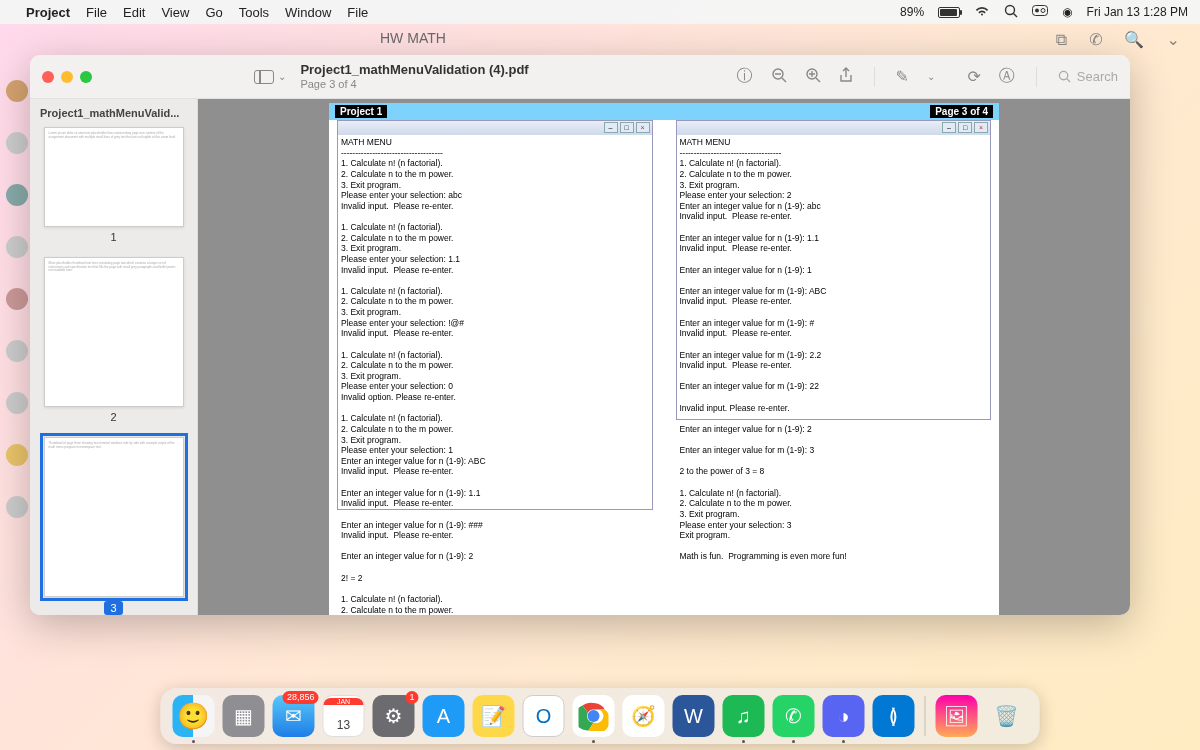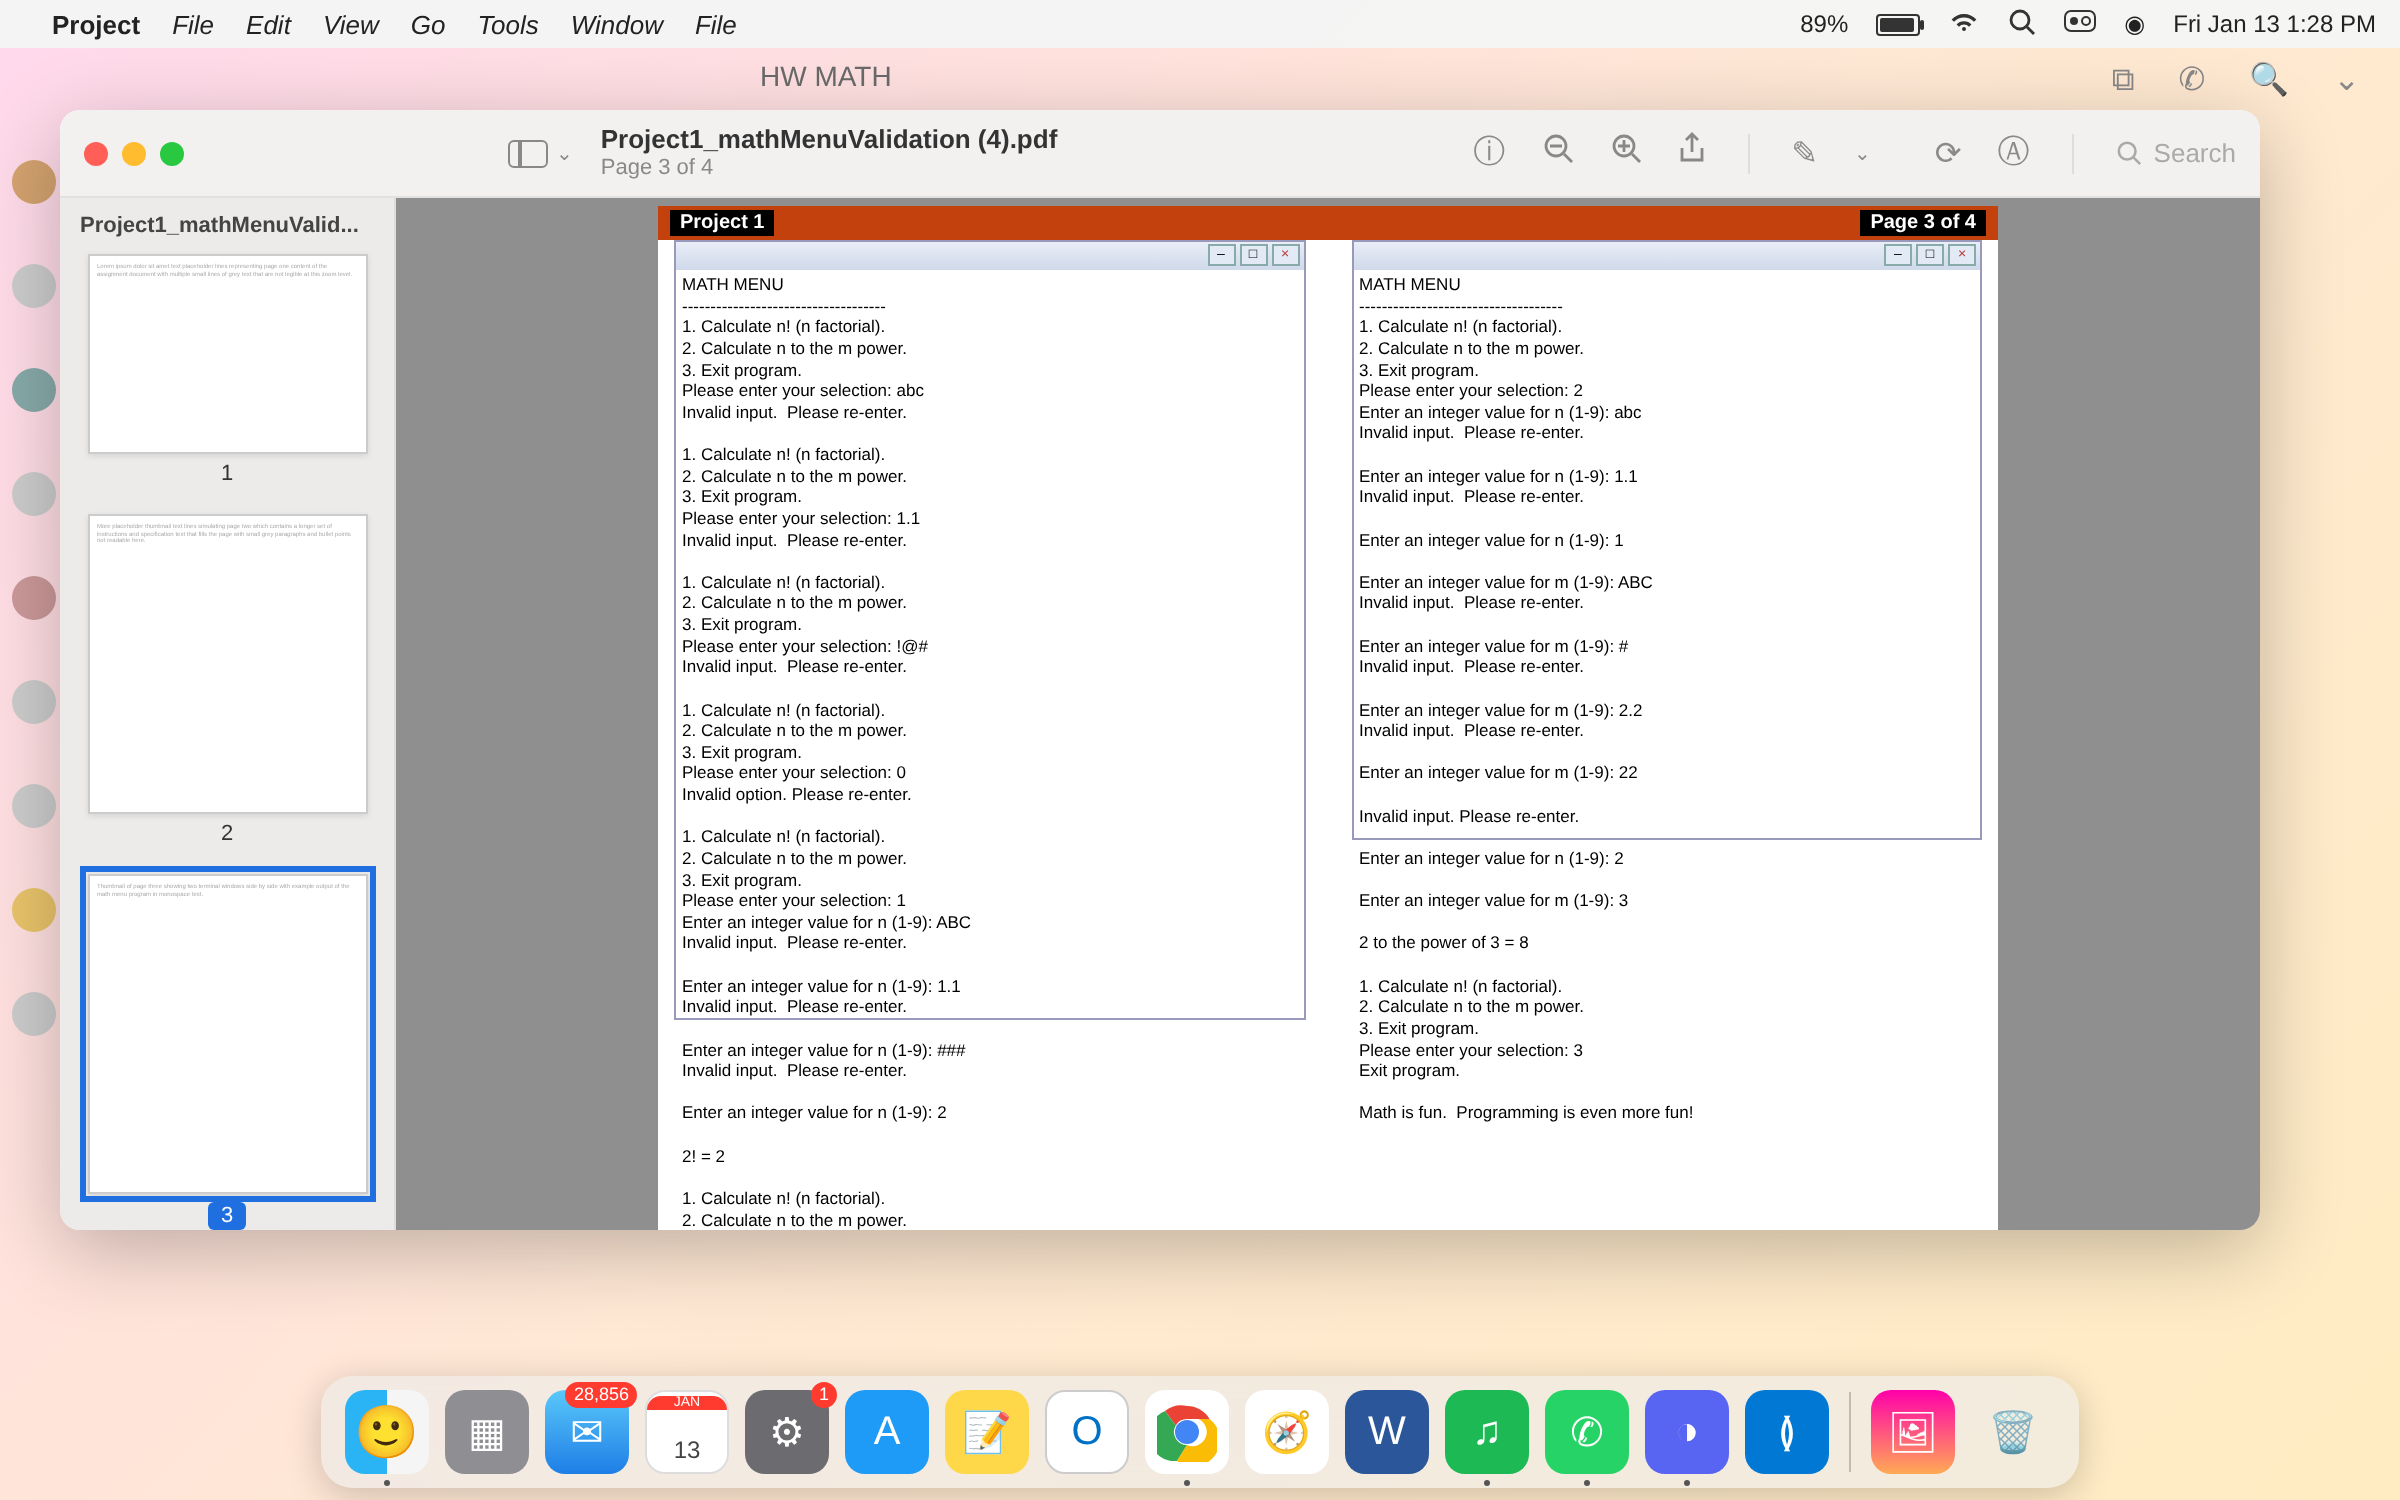--- a/index.html
+++ b/index.html
@@ -1,19 +1,19 @@
 <!DOCTYPE html>
 <html><head>
 <meta charset="utf-8">
 <style>
 * { margin:0; padding:0; box-sizing:border-box; font-family: -apple-system, "Helvetica Neue", Arial, sans-serif; }
 body { width:1200px; height:750px; background: linear-gradient(135deg, #ffd9ec 0%, #ffe8d4 50%, #ffecc2 100%); overflow:hidden; position:relative; }
 .menubar { height:24px; background:rgba(245,245,245,0.97); display:flex; align-items:center; padding:0 12px; font-size:13px; color:#222; }
 .menubar .app { font-weight:600; margin-right:16px;}
-.menubar .m { margin-right:16px; cursor:default;font-style:italic;}
+.menubar .m { margin-right:16px; cursor:default;}
 .menubar .spacer { flex:1; }
 .menubar .right { display:flex; align-items:center; gap:14px; font-size:12px;}
 .menubar .apple { font-size:14px; margin-right:14px;}
 .batbox{display:inline-block;width:22px;height:11px;border:1px solid #333;border-radius:2px;position:relative}
 .batbox::after{content:"";position:absolute;right:-3px;top:2px;width:2px;height:5px;background:#333;border-radius:1px}
 .batfill{position:absolute;left:1px;top:1px;bottom:1px;width:85%;background:#333;border-radius:1px}
 
 .browser-hint{position:absolute;left:380px;top:30px;font-size:14px;color:#6a6a6a;font-weight:500}
 .brow-icons{position:absolute;right:20px;top:30px;display:flex;gap:22px;color:#888;align-items:center}
 .brow-icons span{font-size:16px}
@@ -43,21 +43,21 @@
 .thumb{width:140px;border:1px solid #ccc;background:#fff;position:relative;box-shadow:0 1px 3px rgba(0,0,0,0.1)}
 .thumb.sel{outline:3px solid #1f6fe0;outline-offset:1px}
 .th-inner{font-size:3px;color:#aaa;padding:4px;line-height:1.2;overflow:hidden;height:100%}
 .th1{height:100px}.th2{height:150px}.th3{height:160px}
 .pnum{text-align:center;font-size:11px;margin-top:4px;color:#333}
 .pnum.sel{background:#1f6fe0;color:#fff;display:inline-block;padding:1px 6px;border-radius:3px;margin-left:auto;margin-right:auto}
 .pnum-wrap{text-align:center}
 
 .content{flex:1;background:#8f8f8f;overflow:auto;display:flex;justify-content:center;padding:4px}
 .page{background:#fff;width:670px;min-height:540px;padding:0}
-.page-hdr{display:flex;background:#c2410c;color:#fff;font-size:11px;font-weight:600;padding:2px 6px;margin:0;align-items:center}
+.page-hdr{display:flex;background:#7dd3fc;color:#fff;font-size:11px;font-weight:600;padding:2px 6px;margin:0;align-items:center}
 .page-hdr .ph-r{margin-left:auto;background:#000;color:#fff;padding:1px 5px;font-size:10px}
 .page-hdr .ph-l{background:#000;padding:1px 5px;font-size:10px}
 .example{font-family:"Courier New",monospace;font-size:10px;padding:8px 16px;color:#333}
 .term-row{display:flex;gap:23px;padding:0 8px 8px 8px}
 .term{flex:1;border:1px solid #99b;background:#fff;font-family:"Courier New",monospace;font-size:8.5px;line-height:1.25;position:relative}
 .term-tb{height:14px;background:linear-gradient(#e9eef7,#cfd9ea);display:flex;justify-content:flex-end;gap:2px;padding:1px 2px}
 .term-btn{width:14px;height:11px;border:1px solid #8aa;background:#e2eaf5;font-size:7px;text-align:center;line-height:9px}
 .term-btn.close{color:#b33}
 .term-body{padding:2px 3px;white-space:pre;overflow:hidden}
 .term.left-t{height:390px}

